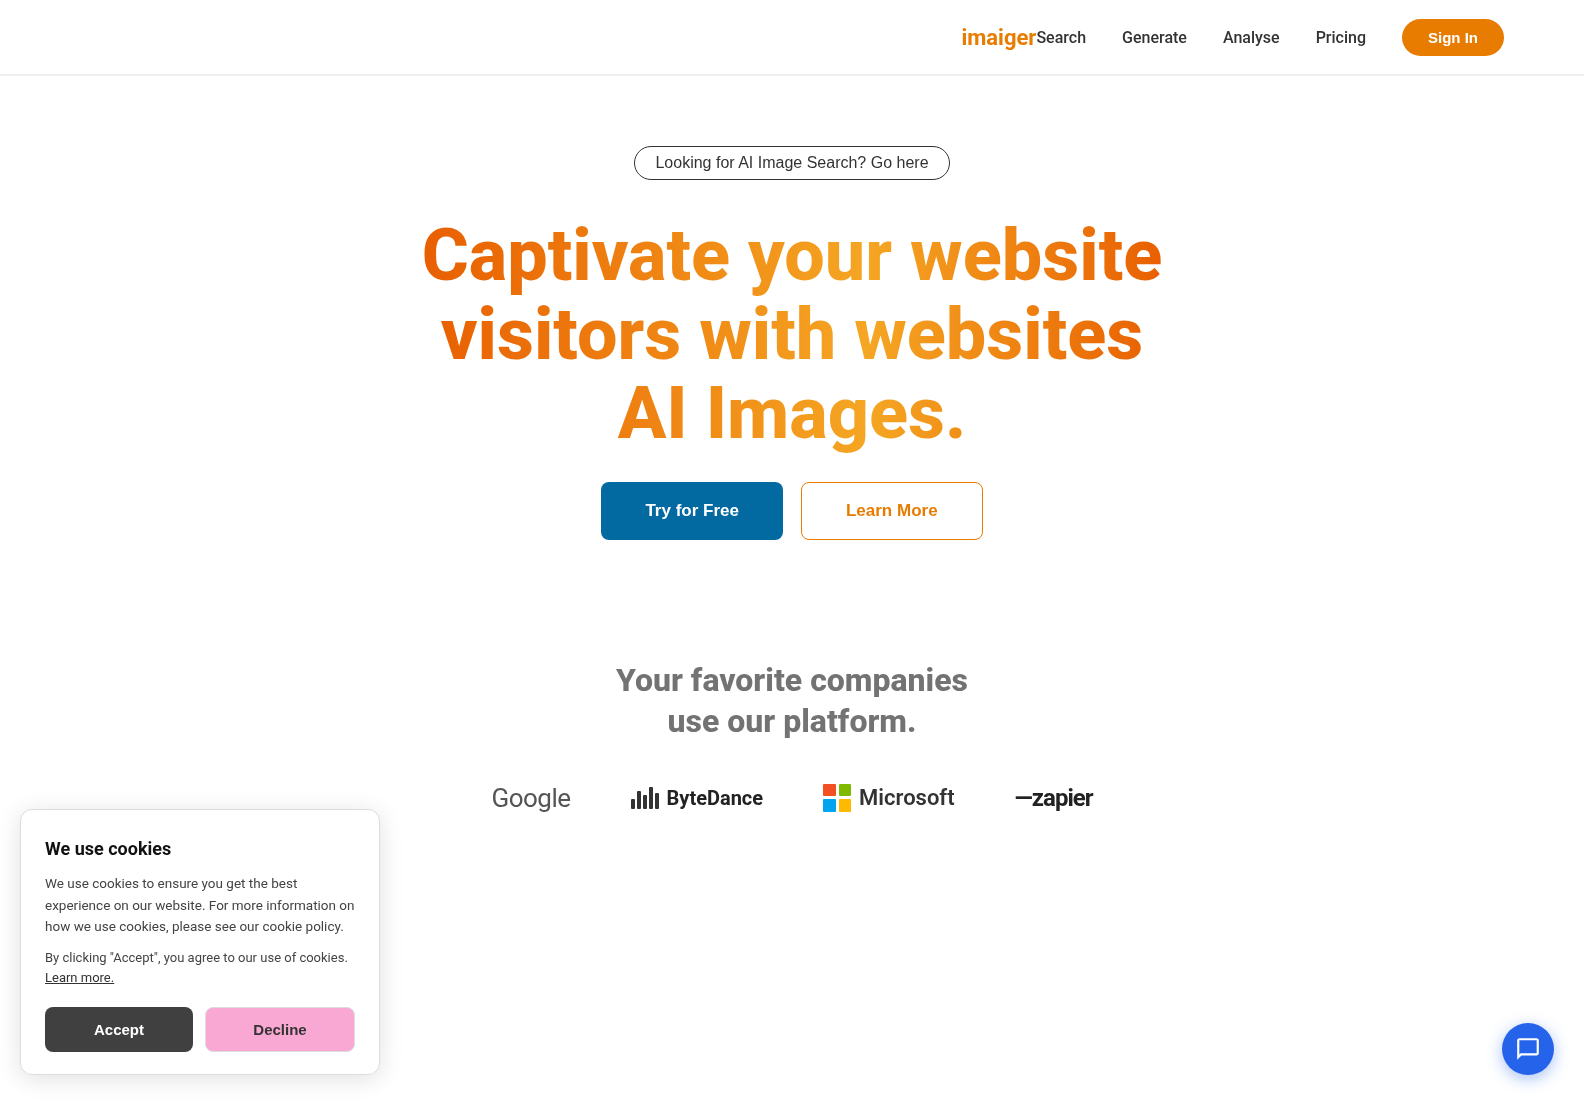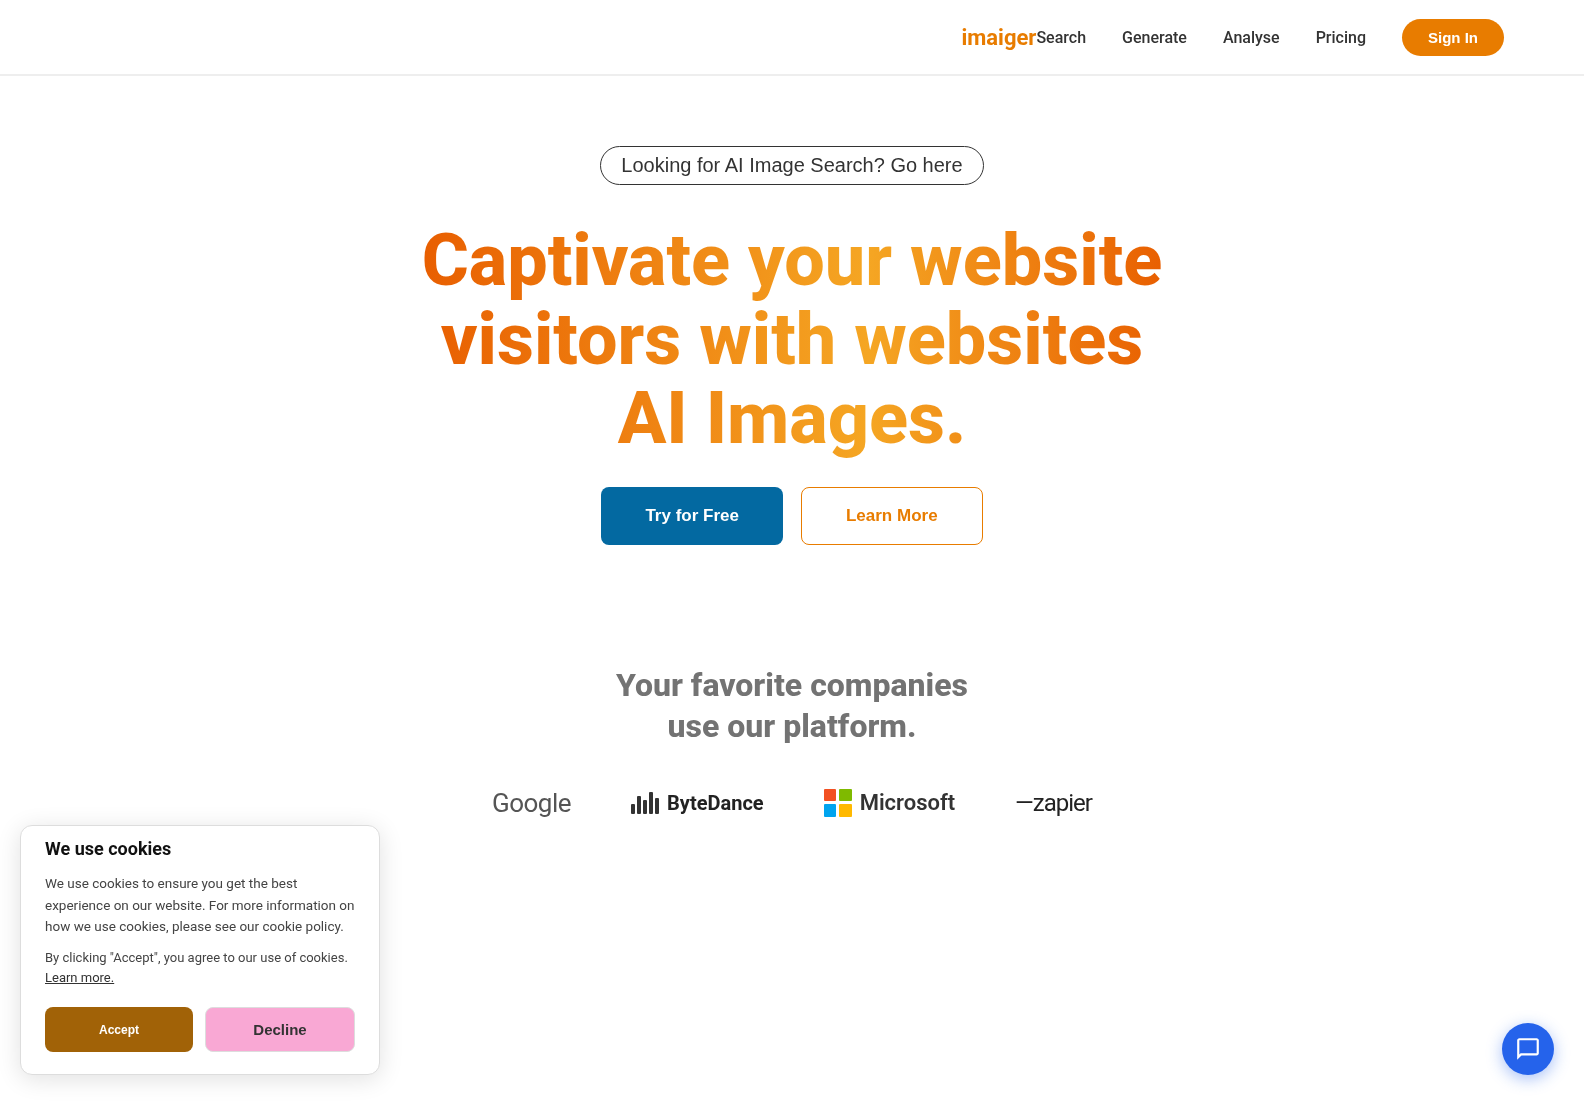--- a/index.html
+++ b/index.html
@@ -53,21 +53,21 @@
       align-items: center;
       text-align: center;
       padding: 70px 20px 60px;
       max-width: 800px;
       margin: 0 auto;
     }
     .hero-badge {
       border: 1.5px solid #333;
       border-radius: 50px;
       padding: 7px 20px;
-      font-size: 20px;
+      font-size: 16px;
       color: #333;
       margin-bottom: 36px;
       cursor: pointer;
       background: #fff;
     }
     .hero-title {
       font-size: 72px;
       font-weight: 800;
       line-height: 1.1;
       margin-bottom: 28px;
@@ -163,21 +163,21 @@
 
     
     .cookie-banner {
       position: fixed;
       bottom: 30px;
       left: 20px;
       width: 360px;
       background: #fff;
       border: 1px solid #ddd;
       border-radius: 12px;
-      padding: 12px 24px 22px;
+      padding: 28px 24px 22px;
       box-shadow: 0 4px 24px rgba(0,0,0,0.12);
       z-index: 999;
     }
     .cookie-title {
       font-size: 18px;
       font-weight: 700;
       color: #111;
       margin-bottom: 14px;
     }
     .cookie-body {
@@ -196,26 +196,26 @@
       color: #333;
       text-decoration: underline;
       cursor: pointer;
     }
     .cookie-buttons {
       display: flex;
       gap: 12px;
     }
     .btn-accept {
       flex: 1;
-      background: #a16207;
+      background: #404040;
       color: #fff;
       border: none;
       border-radius: 8px;
       padding: 13px;
-      font-size: 12px;
+      font-size: 15px;
       font-weight: 600;
       cursor: pointer;
     }
     .btn-decline {
       flex: 1;
       background: #f9a8d4;
       color: #333;
       border: 1.5px solid #ddd;
       border-radius: 8px;
       padding: 13px;
@@ -255,21 +255,21 @@
       color: #555;
       letter-spacing: -0.5px;
     }
     .microsoft-text {
       font-size: 22px;
       font-weight: 600;
       color: #333;
     }
     .zapier-text {
       font-size: 24px;
-      font-weight: 400;
+      font-weight: 700;
       color: #222;
       letter-spacing: -1px;
       text-align: center;
     }
   </style>
 </head>
 <body>
 
 <nav class="navbar">
   <span class="navbar-logo">imaiger</span>

